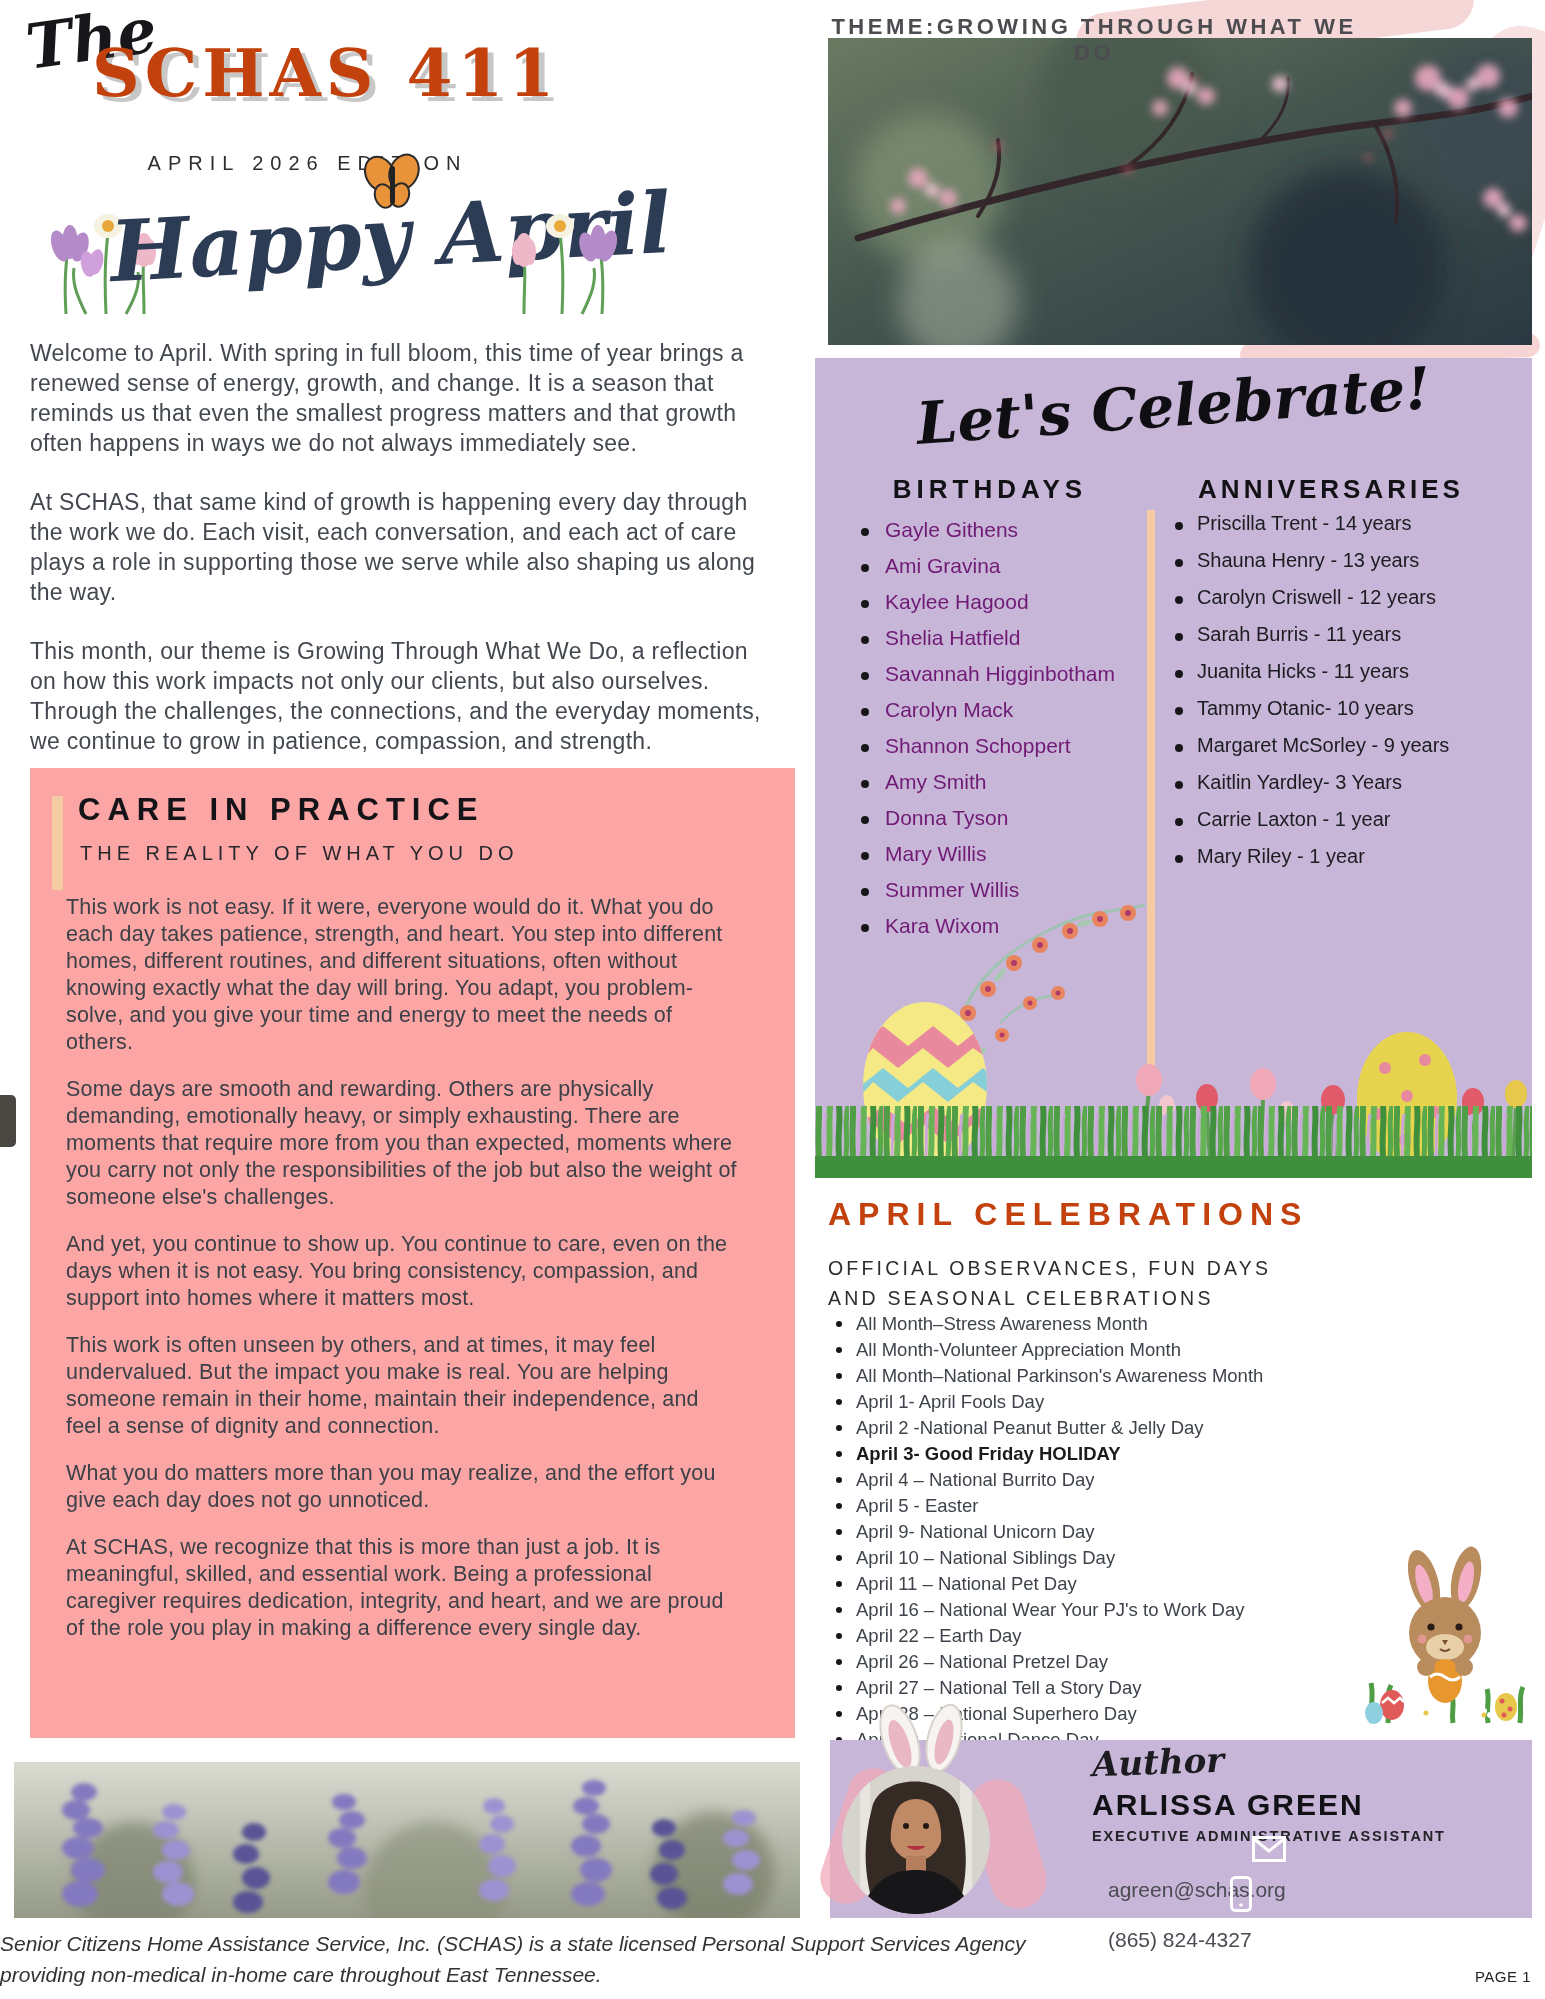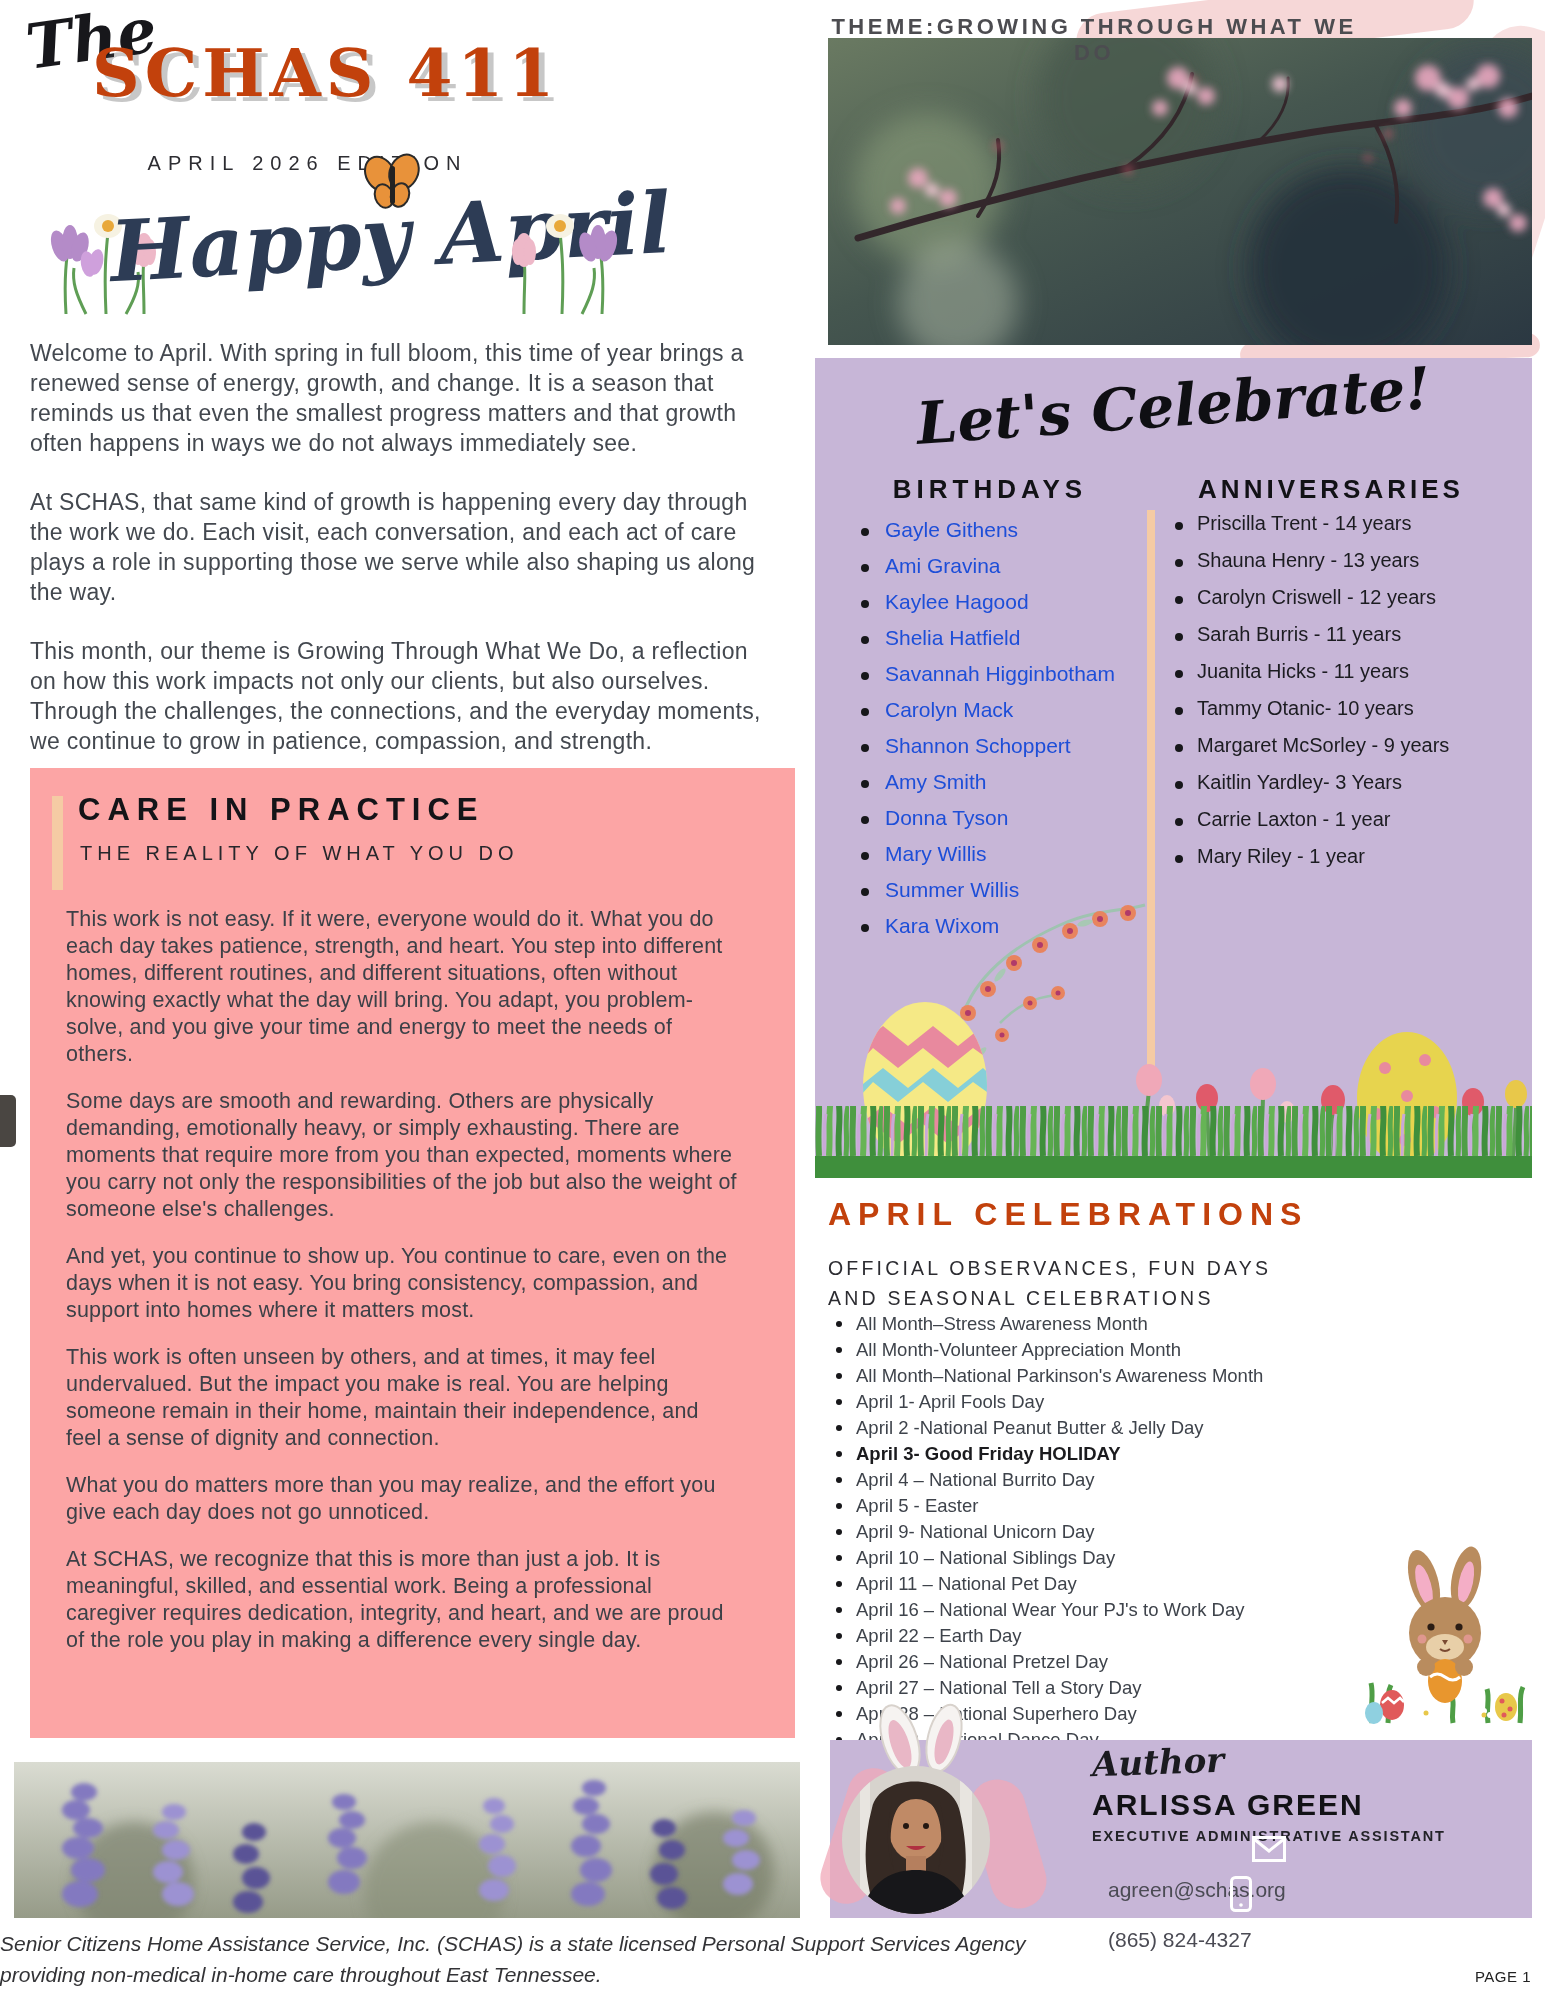--- a/index.html
+++ b/index.html
@@ -19,37 +19,37 @@
   
   .intro{left:30px;top:338px;width:748px;font-size:23px;line-height:30px;letter-spacing:.3px;}
   .intro p{margin:0 0 29px 0;}
   
   .care-box{left:30px;top:768px;width:765px;height:970px;background:#fca5a5;}
   .accent-bar{position:absolute;left:22px;top:28px;width:11px;height:94px;background:#f5cba4;}
   .care-title{position:absolute;left:48px;top:24px;font-weight:bold;font-size:31px;letter-spacing:7px;color:#141418;}
   .care-sub{position:absolute;left:50px;top:74px;font-size:20px;letter-spacing:5px;color:#27272c;}
   .care-body{position:absolute;left:36px;top:126px;width:672px;font-size:21.5px;line-height:27px;
        letter-spacing:.2px;color:#3c4047;}
-  .care-body p{margin:12px 0 20px 0;}
+  .care-body p{margin:0 0 20px 0;}
   
   .theme-banner{left:812px;top:14px;width:564px;text-align:center;font-weight:bold;font-size:22px;
        letter-spacing:3.5px;color:#4c4c50;z-index:2;}
   .brush{background:#f4cdcd;border-radius:40px;z-index:0;}
   .photo{z-index:1;}
   .celebrate-box{left:815px;top:358px;width:717px;height:820px;background:#c7b6d7;overflow:hidden;}
   .celebrate-title{position:absolute;left:0;top:14px;width:100%;text-align:center;
        font-family:"DejaVu Serif",serif;font-style:italic;font-weight:bold;font-size:58px;
        color:#0f0f13;transform:rotate(-4deg);}
   .bd-head{position:absolute;left:28px;top:116px;width:294px;text-align:center;font-weight:bold;
        font-size:26px;letter-spacing:5px;color:#121216;}
   .ann-head{position:absolute;left:348px;top:116px;width:336px;text-align:center;font-weight:bold;
        font-size:26px;letter-spacing:4px;color:#121216;}
   .vdivider{position:absolute;left:332px;top:152px;width:8px;height:560px;background:#f5cba4;}
   ul.plain{list-style:none;margin:0;padding:0;}
-  .bd-list{position:absolute;left:38px;top:160px;width:292px;font-size:21px;color:#1d4ed8;}
+  .bd-list{position:absolute;left:38px;top:160px;width:292px;font-size:21px;color:#701a75;}
   .bd-list li{position:relative;padding-left:32px;height:36px;}
   .ann-list{position:absolute;left:352px;top:154px;width:350px;font-size:20px;color:#1c1c21;}
   .ann-list li{position:relative;padding-left:30px;height:37px;}
   .bd-list li::before,.ann-list li::before{content:"";position:absolute;left:8px;top:10px;width:8px;height:8px;
        border-radius:50%;background:#17171a;}
   
   .april-block{left:828px;top:1196px;width:712px;}
   .april-title{font-weight:bold;font-size:32px;letter-spacing:7px;color:#c2410c;margin:0;}
   .april-sub{font-size:19.5px;letter-spacing:3.2px;color:#2c2c31;line-height:30px;margin-top:20px;}
   .april-list{margin-top:12px;font-size:18.5px;color:#3e434b;}

